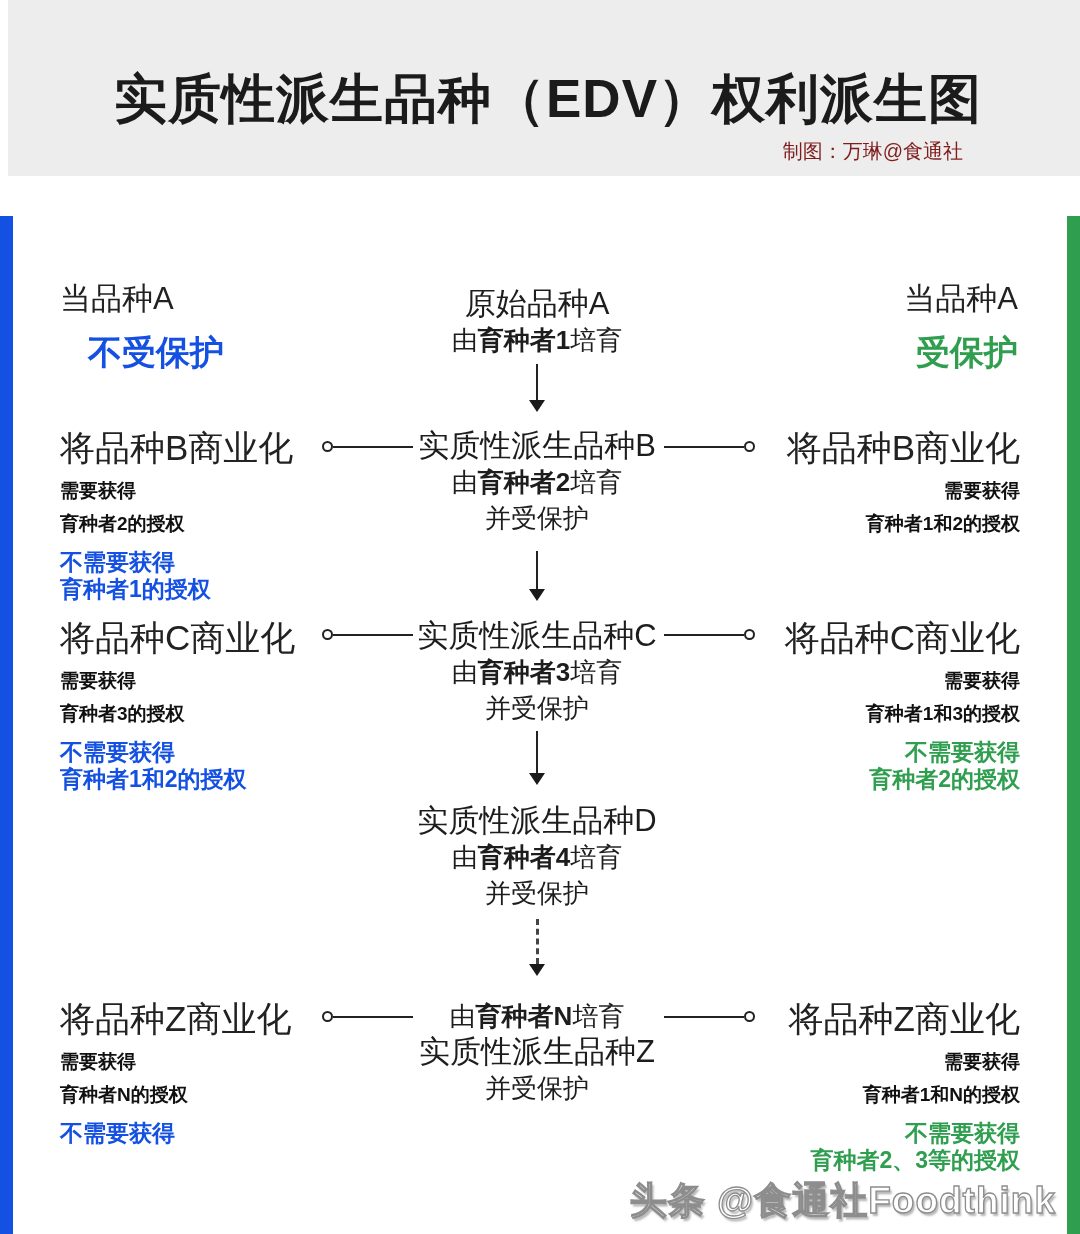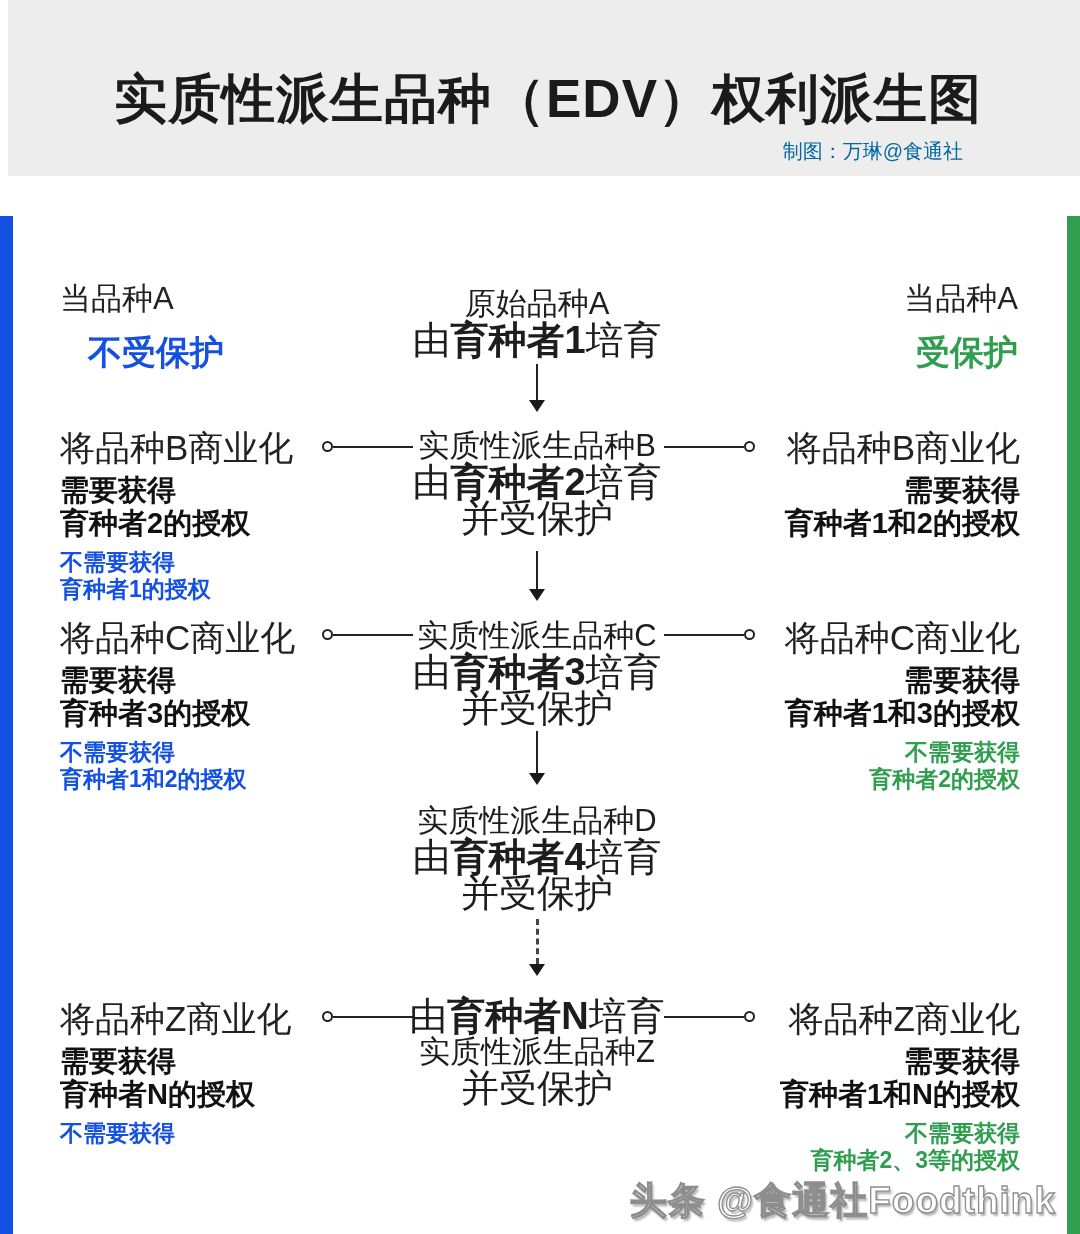--- a/index.html
+++ b/index.html
@@ -11,49 +11,49 @@
   *{box-sizing:border-box;}
   html,body{margin:0;padding:0;background:#fff;}
   .page{
     position:relative;width:1080px;height:1234px;background:#fff;
     font-family:"Liberation Sans","DejaVu Sans",sans-serif;overflow:hidden;color:var(--ink);
   }
   
   .header{position:absolute;top:0;left:8px;width:1080px;height:176px;background:var(--header-bg);}
   .title{position:absolute;top:64px;left:0;width:100%;text-align:center;
          font-size:53px;font-weight:bold;color:#1b1b1b;letter-spacing:1px;}
-  .credit{position:absolute;top:138px;right:125px;font-size:20px;color:#0369a1;font-weight:500;}
+  .credit{position:absolute;top:138px;right:125px;font-size:20px;color:#7f1d1d;font-weight:500;}
   
   .bar{position:absolute;top:216px;bottom:0;width:13px;}
   .bar-left{left:0;background:var(--blue);}
   .bar-right{right:0;background:var(--green);}
   
   .intro{position:absolute;}
   .intro-left{left:60px;top:278px;}
   .intro-right{right:62px;top:278px;text-align:right;}
   .intro .cond{font-size:31px;color:#222;}
   .intro .status{font-size:34px;font-weight:bold;margin-top:10px;margin-left:28px;}
   .intro-left .status{color:var(--blue);}
   .intro-right .status{color:var(--green);}
   
   .node{position:absolute;left:387px;width:300px;text-align:center;color:var(--ink);}
-  .node .nl{font-size:38px;line-height:36px;}
+  .node .nl{font-size:26px;line-height:36px;}
   .node .nl1{font-size:31px;}
   .node .breeder{font-weight:bold;}
   .node-root{top:286px;}
   .node-b{top:428px;}
   .node-c{top:618px;}
   .node-d{top:803px;}
   .node-z{top:998px;}
   
   .block{position:absolute;width:320px;}
   .block-l{left:60px;text-align:left;}
   .block-r{right:60px;text-align:right;}
   .block .btitle{font-size:35px;line-height:44px;color:#222;margin-bottom:4px;}
-  .block .need{font-size:29px;font-weight:bold;line-height:33px;color:#111;}
+  .block .need{font-size:19px;font-weight:bold;line-height:33px;color:#111;}
   .block .skip{font-size:23px;font-weight:bold;line-height:27px;}
   .block .skip.first{margin-top:9px;}
   .block-l .skip{color:var(--blue);}
   .block-r .skip{color:var(--green);}
   .row-b{top:426px;}
   .row-c{top:616px;}
   .row-z{top:997px;}
   
   .conn{position:absolute;display:flex;align-items:center;}
   .conn .dot{width:11px;height:11px;border:2px solid #222;border-radius:50%;background:#fff;flex:0 0 auto;}

